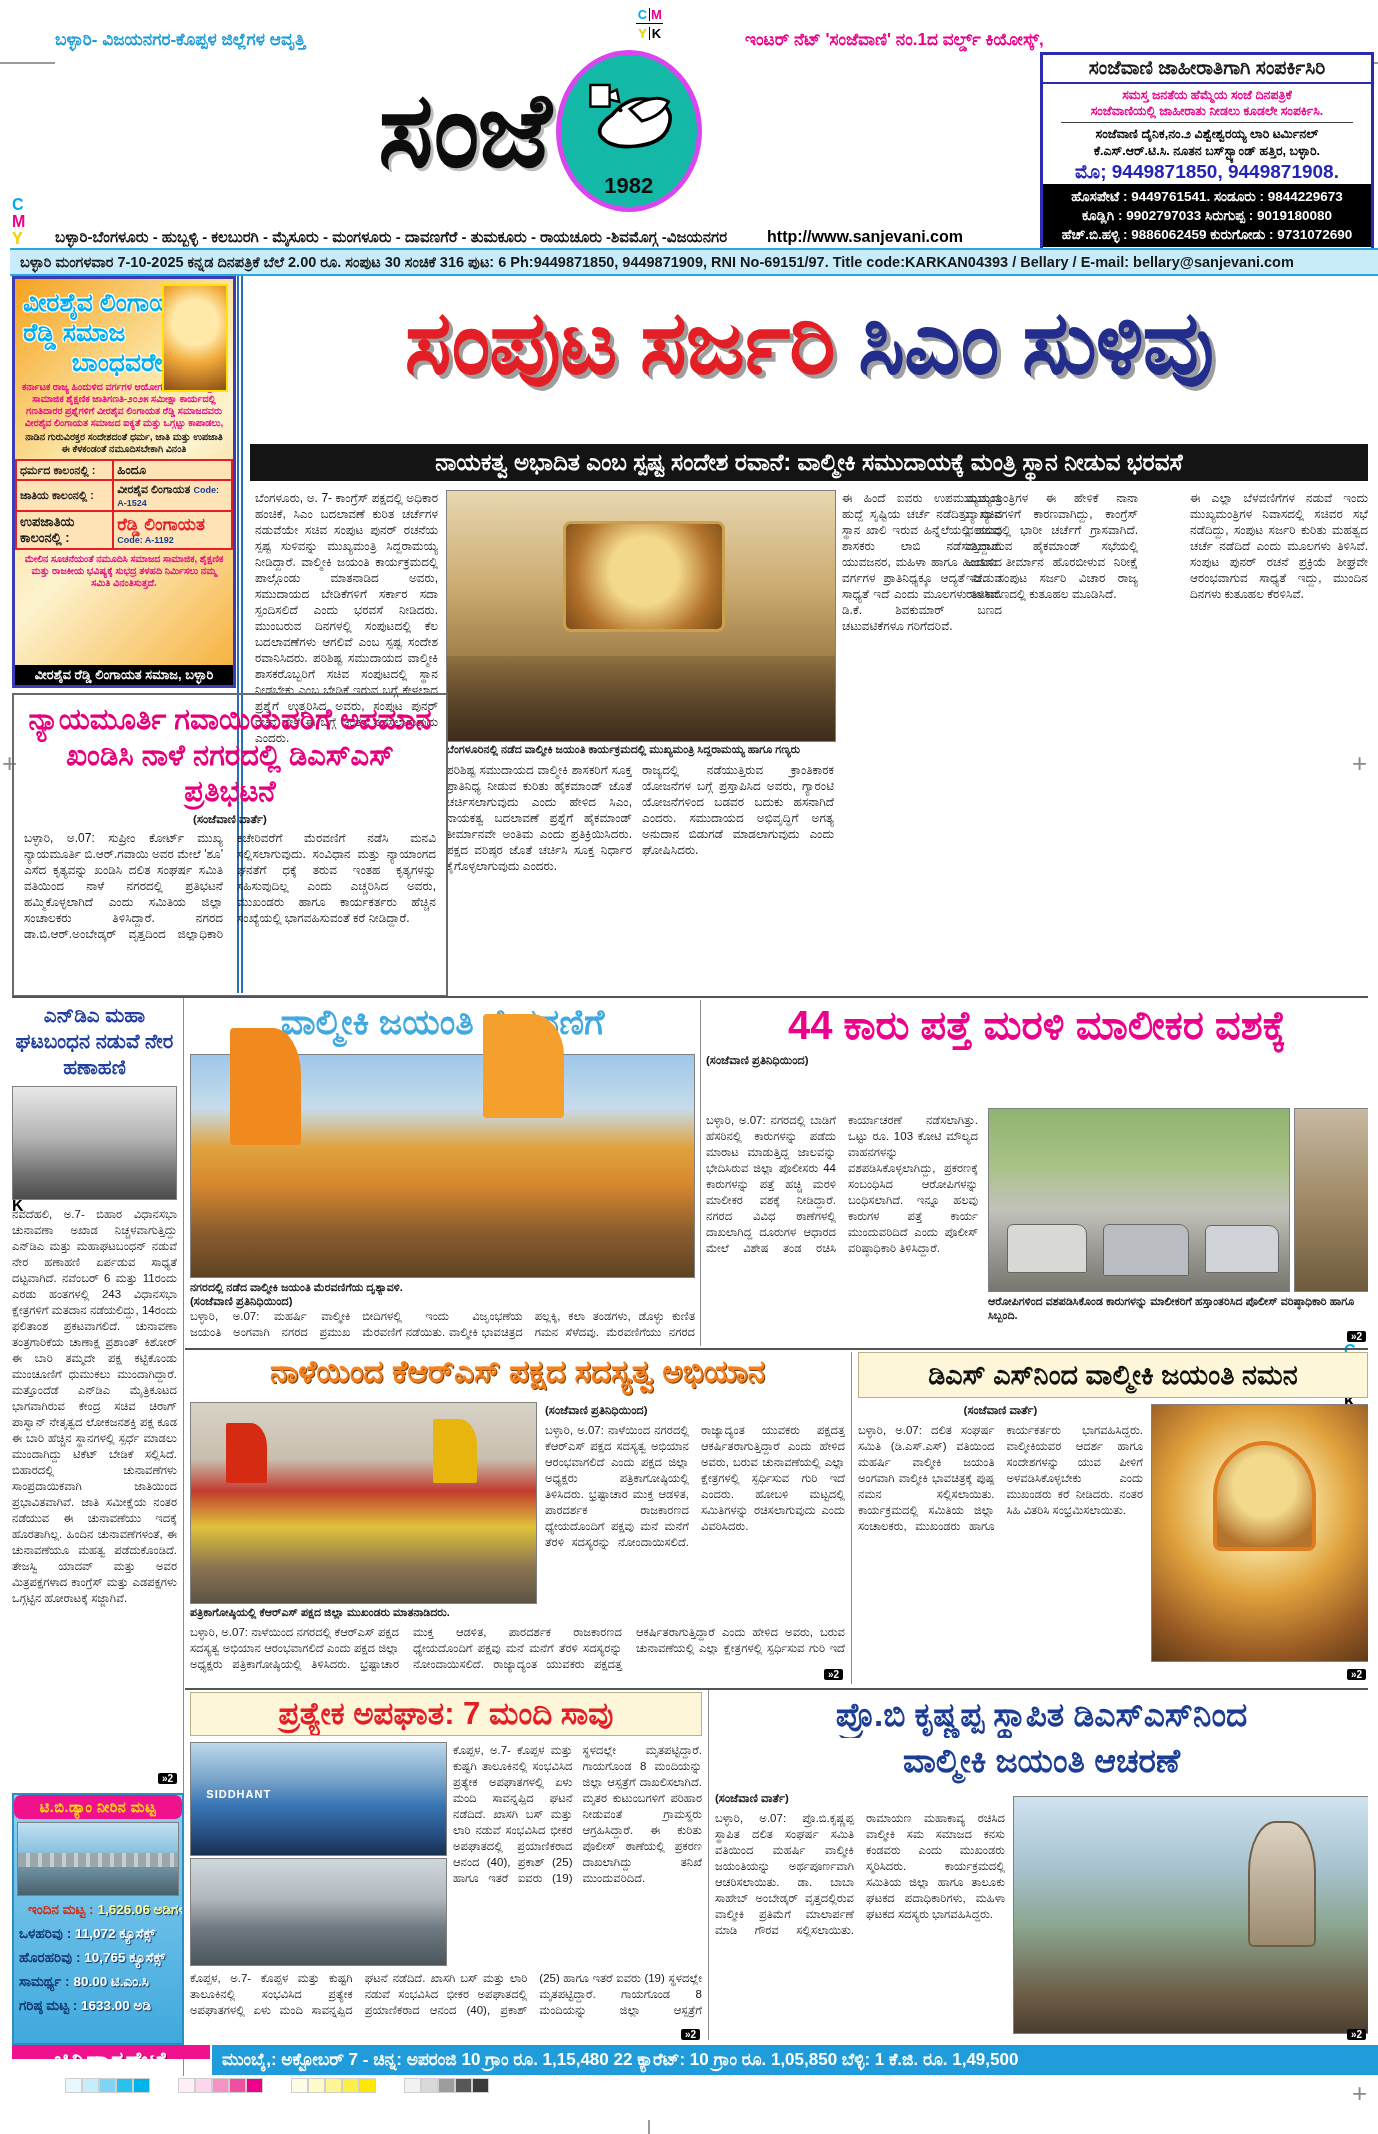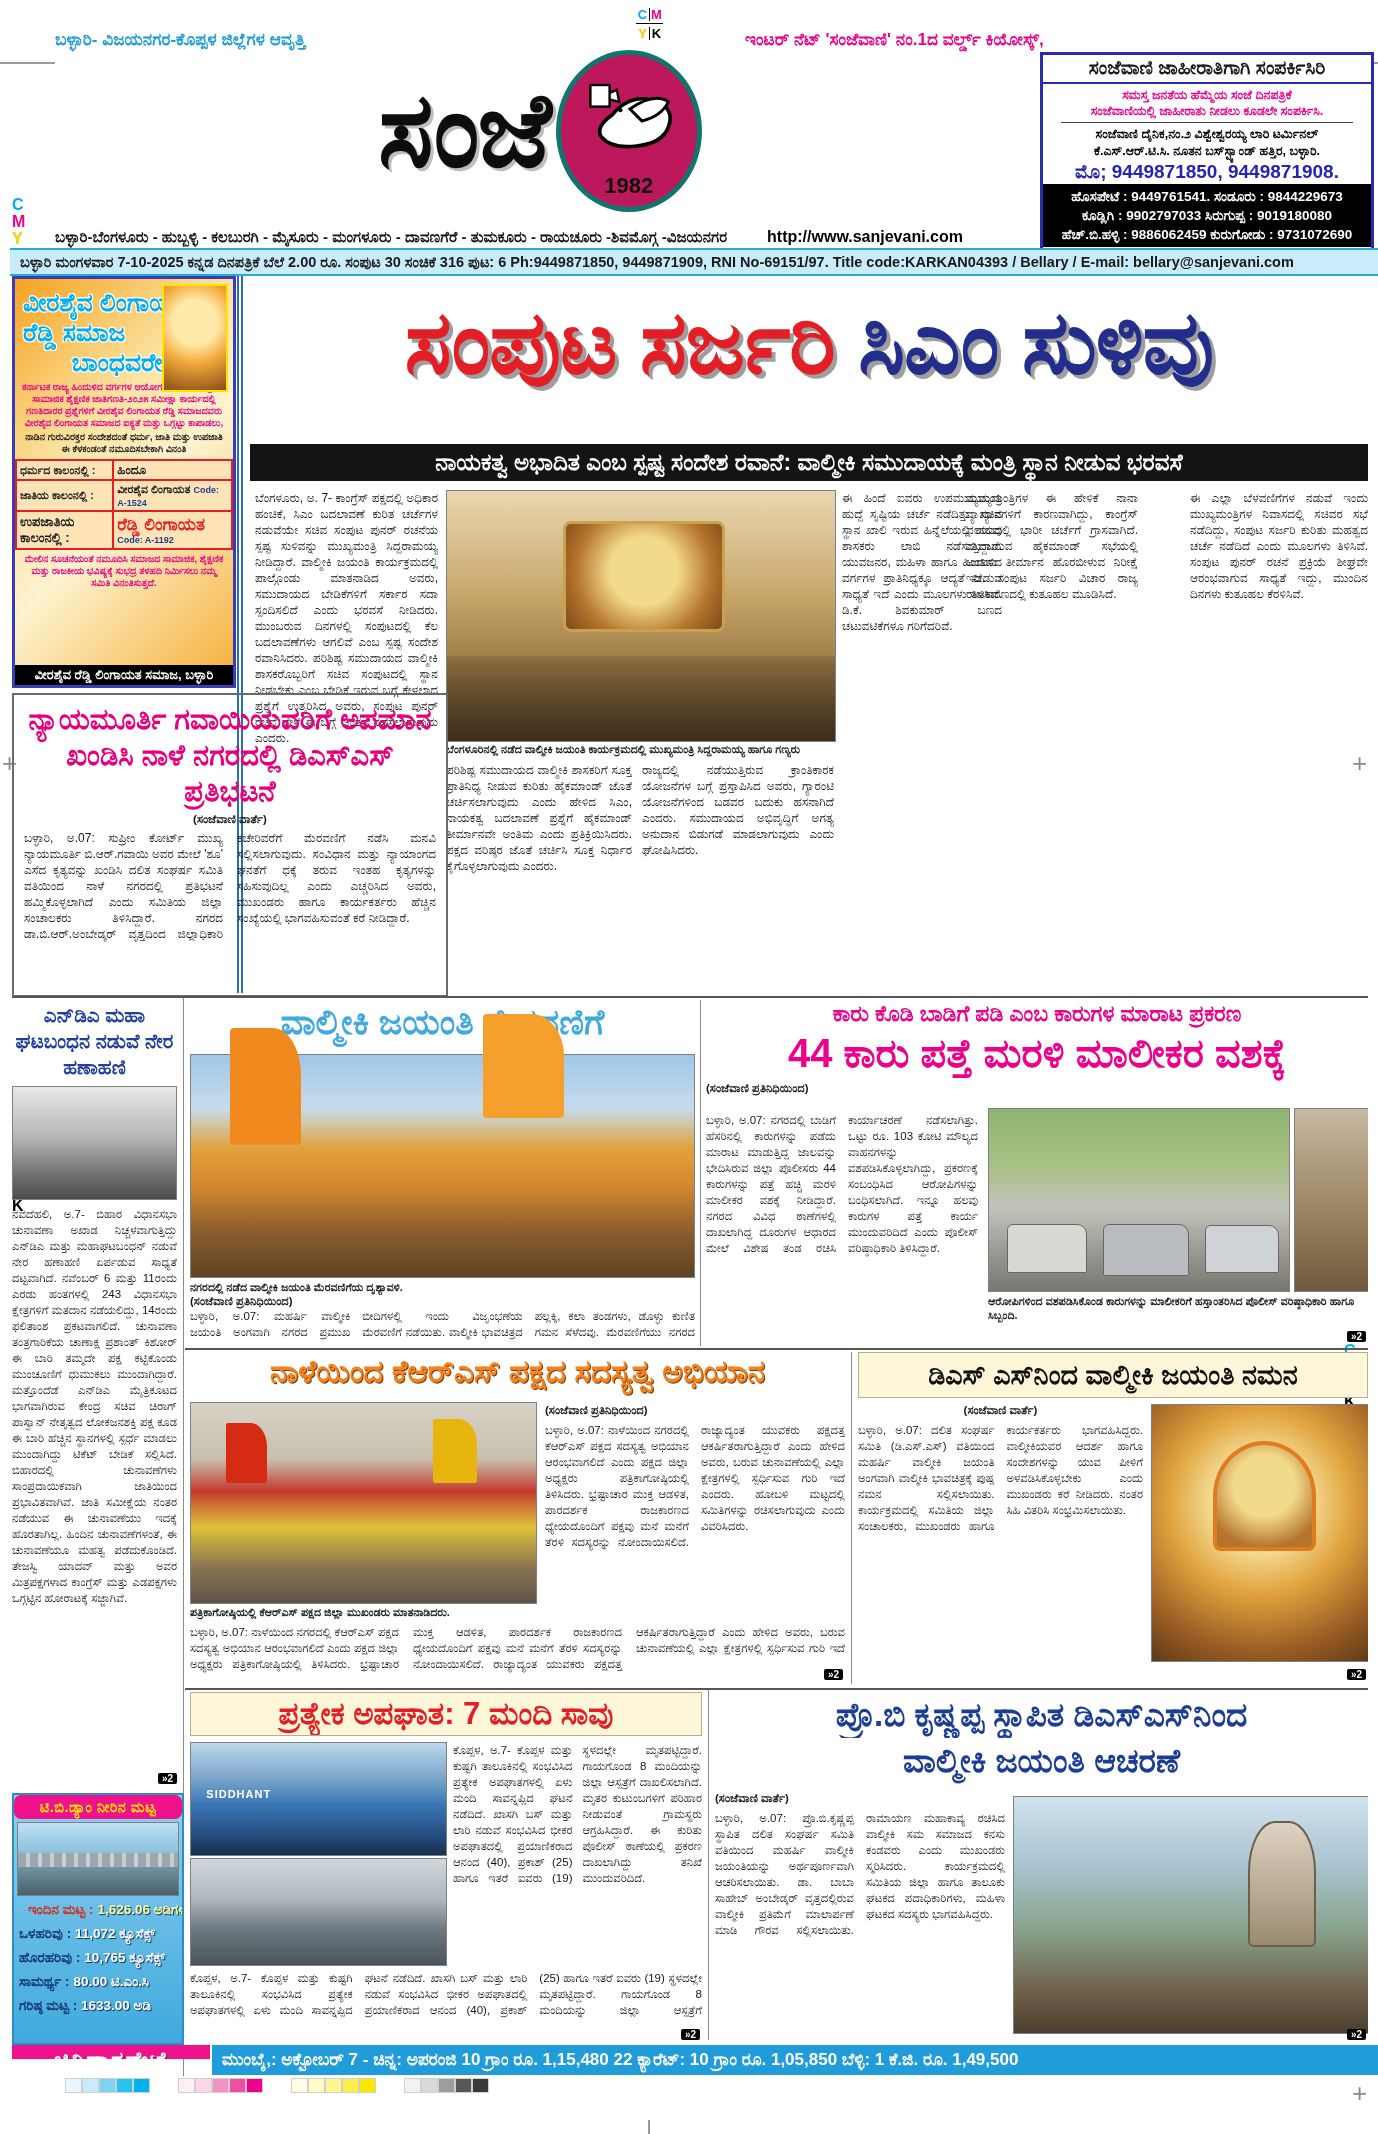--- a/index.html
+++ b/index.html
@@ -12,21 +12,21 @@
   
   .regletter{font-weight:bold;font-size:13px;line-height:13px;display:inline-block;width:13px;text-align:center;}
   .cmyk-stack span{display:block;font-weight:bold;font-size:16px;line-height:17px;}
   .c-c{color:#00aeef}.c-m{color:#ec008c}.c-y{color:#f5d800;text-shadow:0 0 1px #bbb}.c-k{color:#000}
   .cropline{background:#9a9a9a;}
   .plus{color:#8a8a8a;font-size:26px;font-weight:400;}
   
   .tag-left{color:#1e9cd7;font-weight:bold;font-size:17px;}
   .tag-right{color:#ec008c;font-weight:bold;font-size:17px;}
   .logo-word{font-family:"Liberation Serif","DejaVu Serif",serif;font-weight:900;font-size:104px;line-height:150px;color:#0d0d0d;text-shadow:3px 3px 0 #bdbdbd;letter-spacing:-2px;white-space:nowrap;}
-  .logo-oval{width:136px;height:152px;border-radius:50%;background:#be185d;border:5px solid #0f766e;position:relative;flex:0 0 auto;}
+  .logo-oval{width:136px;height:152px;border-radius:50%;background:#14b8a6;border:5px solid #d946ef;position:relative;flex:0 0 auto;}
   .logo-year{position:absolute;bottom:8px;left:0;right:0;text-align:center;font-weight:bold;font-size:22px;color:#0d0d0d;}
   .cities{font-size:15px;font-weight:bold;color:#111;white-space:nowrap;}
   .website{font-size:16px;font-weight:bold;color:#000;}
   .datestrip{background:#c9ecfa;border-top:2px solid #29a8dd;border-bottom:2px solid #29a8dd;font-size:14.5px;font-weight:bold;line-height:24px;white-space:nowrap;}
   
   .contact{border:3px solid #2b2bb0;background:#fff;}
   .contact-title{font-size:19px;font-weight:900;border-bottom:2px solid #2b2bb0;padding:2px 0 3px;}
   .contact-m{color:#ec008c;font-size:12.5px;font-weight:bold;line-height:16px;}
   .contact-a{color:#000;font-size:12.5px;font-weight:bold;line-height:17px;}
   .contact-mob{color:#2424b8;font-size:19px;font-weight:800;line-height:24px;}
@@ -227,21 +227,20 @@
     <div class="photo" style="width:503px;height:222px;margin-top:6px;background:linear-gradient(180deg,#9fc7e8 0%,#c7dcec 24%,#e0a23c 42%,#d8882f 58%,#8a5c2e 80%,#5e4322 100%);">
       <div class="abs" style="left:8%;top:8%;width:14%;height:34%;background:#f08a1e;border-radius:4px 40% 4px 4px;"></div>
       <div class="abs" style="left:58%;top:4%;width:16%;height:30%;background:#f5a02c;border-radius:4px 40% 4px 4px;"></div>
     </div>
     <div class="caption clip" style="height:15px;margin-top:2px;">ನಗರದಲ್ಲಿ ನಡೆದ ವಾಲ್ಮೀಕಿ ಜಯಂತಿ ಮೆರವಣಿಗೆಯ ದೃಶ್ಯಾವಳಿ.</div>
     <div class="byline" style="text-align:left;">(ಸಂಜೆವಾಣಿ ಪ್ರತಿನಿಧಿಯಿಂದ)</div>
     <div class="bodytxt just clip" style="height:46px;column-count:3;column-gap:12px;font-size:11.5px;">ಬಳ್ಳಾರಿ, ಅ.07: ಮಹರ್ಷಿ ವಾಲ್ಮೀಕಿ ಜಯಂತಿ ಅಂಗವಾಗಿ ನಗರದ ಪ್ರಮುಖ ಬೀದಿಗಳಲ್ಲಿ ಇಂದು ವಿಜೃಂಭಣೆಯ ಮೆರವಣಿಗೆ ನಡೆಯಿತು. ವಾಲ್ಮೀಕಿ ಭಾವಚಿತ್ರದ ಪಲ್ಲಕ್ಕಿ, ಕಲಾ ತಂಡಗಳು, ಡೊಳ್ಳು ಕುಣಿತ ಗಮನ ಸೆಳೆದವು. ಮೆರವಣಿಗೆಯು ನಗರದ ಗಾಂಧಿ ವೃತ್ತ, ರಾಯಲ್ ವೃತ್ತದ ಮೂಲಕ ಸಾಗಿ ವಾಲ್ಮೀಕಿ ಭವನ ತಲುಪಿತು.</div>
   </div>
 
   <div class="abs clip" style="left:706px;top:1000px;width:662px;height:346px;">
-    <div class="h-mag ctr" style="color:#ec008c;font-size:22px;line-height:28px;">ಕಾರು ಕೊಡಿ ಬಾಡಿಗೆ ಪಡಿ ಎಂಬ ಕಾರುಗಳ ಮಾರಾಟ ಪ್ರಕರಣ</div>
     <div class="ctr" style="color:#ec008c;font-size:40px;line-height:50px;font-weight:900;white-space:nowrap;">44 ಕಾರು ಪತ್ತೆ ಮರಳಿ ಮಾಲೀಕರ ವಶಕ್ಕೆ</div>
     <div class="byline" style="text-align:left;margin-top:4px;">(ಸಂಜೆವಾಣಿ ಪ್ರತಿನಿಧಿಯಿಂದ)</div>
     <div class="bodytxt just clip abs" style="left:0;top:112px;width:272px;height:230px;column-count:2;column-gap:12px;font-size:11.5px;">ಬಳ್ಳಾರಿ, ಅ.07: ನಗರದಲ್ಲಿ ಬಾಡಿಗೆ ಹೆಸರಿನಲ್ಲಿ ಕಾರುಗಳನ್ನು ಪಡೆದು ಮಾರಾಟ ಮಾಡುತ್ತಿದ್ದ ಜಾಲವನ್ನು ಭೇದಿಸಿರುವ ಜಿಲ್ಲಾ ಪೊಲೀಸರು 44 ಕಾರುಗಳನ್ನು ಪತ್ತೆ ಹಚ್ಚಿ ಮರಳಿ ಮಾಲೀಕರ ವಶಕ್ಕೆ ನೀಡಿದ್ದಾರೆ. ನಗರದ ವಿವಿಧ ಠಾಣೆಗಳಲ್ಲಿ ದಾಖಲಾಗಿದ್ದ ದೂರುಗಳ ಆಧಾರದ ಮೇಲೆ ವಿಶೇಷ ತಂಡ ರಚಿಸಿ ಕಾರ್ಯಾಚರಣೆ ನಡೆಸಲಾಗಿತ್ತು. ಒಟ್ಟು ರೂ. 103 ಕೋಟಿ ಮೌಲ್ಯದ ವಾಹನಗಳನ್ನು ವಶಪಡಿಸಿಕೊಳ್ಳಲಾಗಿದ್ದು, ಪ್ರಕರಣಕ್ಕೆ ಸಂಬಂಧಿಸಿದ ಆರೋಪಿಗಳನ್ನು ಬಂಧಿಸಲಾಗಿದೆ. ಇನ್ನೂ ಹಲವು ಕಾರುಗಳ ಪತ್ತೆ ಕಾರ್ಯ ಮುಂದುವರಿದಿದೆ ಎಂದು ಪೊಲೀಸ್ ವರಿಷ್ಠಾಧಿಕಾರಿ ತಿಳಿಸಿದ್ದಾರೆ.</div>
     <div class="photo abs" style="left:282px;top:108px;width:300px;height:182px;background:linear-gradient(180deg,#8fb471 0%,#a8c184 30%,#c2c2ba 55%,#9a9a92 78%,#77776f 100%);">
       <div class="abs" style="left:6%;bottom:10%;width:26%;height:26%;background:#d8d8d4;border-radius:6px 10px 2px 2px;border:1px solid #666;"></div>
       <div class="abs" style="left:38%;bottom:8%;width:28%;height:28%;background:#b9bdc2;border-radius:6px 10px 2px 2px;border:1px solid #666;"></div>
       <div class="abs" style="left:72%;bottom:10%;width:24%;height:25%;background:#cfd3d8;border-radius:6px 10px 2px 2px;border:1px solid #666;"></div>
     </div>
     <div class="photo abs" style="left:588px;top:108px;width:74px;height:182px;background:linear-gradient(180deg,#c7b9a2 0%,#a08a66 50%,#6e5a3c 100%);"></div>
     <div class="caption clip abs" style="left:282px;top:294px;width:380px;height:30px;">ಆರೋಪಿಗಳಿಂದ ವಶಪಡಿಸಿಕೊಂಡ ಕಾರುಗಳನ್ನು ಮಾಲೀಕರಿಗೆ ಹಸ್ತಾಂತರಿಸಿದ ಪೊಲೀಸ್ ವರಿಷ್ಠಾಧಿಕಾರಿ ಹಾಗೂ ಸಿಬ್ಬಂದಿ.</div>

